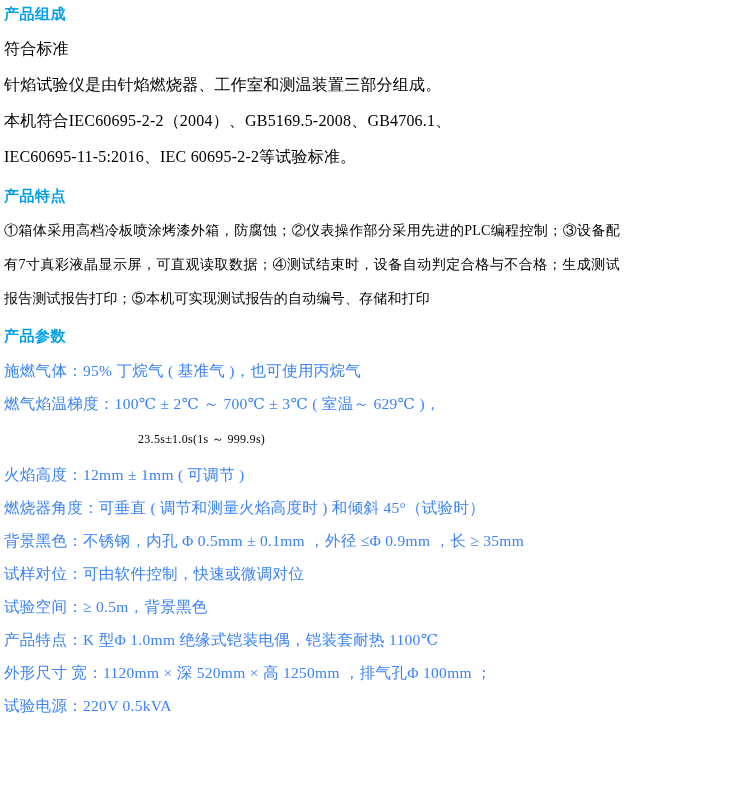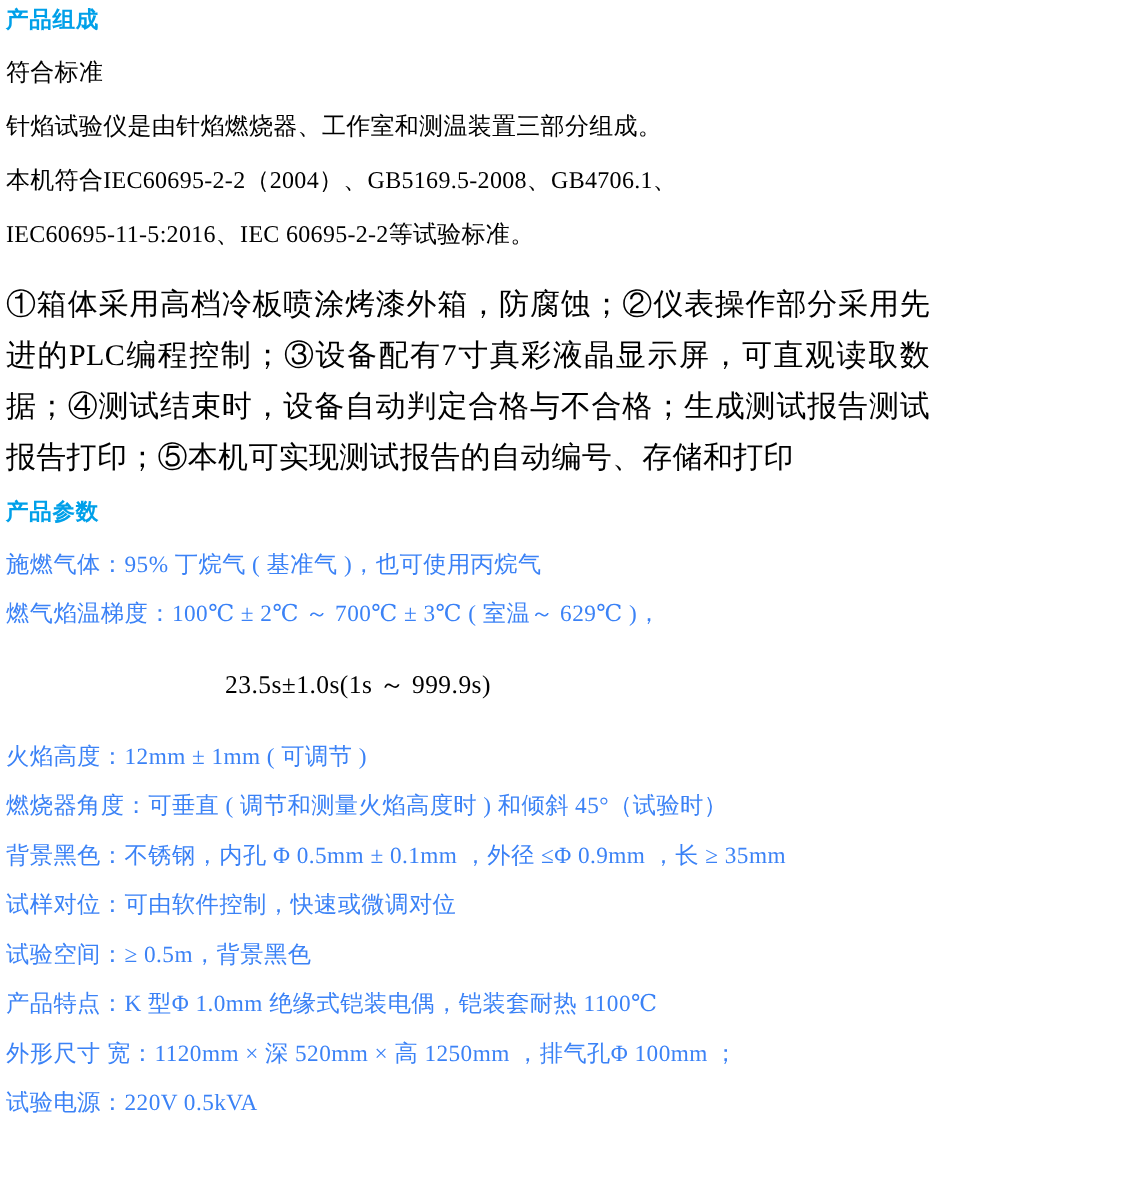--- a/index.html
+++ b/index.html
@@ -38,29 +38,29 @@
     height: 10px;
   }
   .spec-line {
     font-size: 15.5px;
     line-height: 33px;
     margin: 0;
     color: #3b82f6;
     letter-spacing: 0.3px;
   }
   .spec-cont {
-    font-size: 17px;
+    font-size: 12px;
     line-height: 30px;
-    margin: 16px;
+    margin: 4px;
     padding-left: 130px;
     color: #000;
     letter-spacing: 0.3px;
   }
   .features {
-    font-size: 20px;
+    font-size: 14px;
     line-height: 34px;
     margin: 0;
     color: #000;
     letter-spacing: 0.2px;
     text-align: justify;
   }
 </style>
 </head>
 <body>
 
@@ -71,20 +71,21 @@
   <p class="para">符合标准</p>
 
   <p class="para">针焰试验仪是由针焰燃烧器、工作室和测温装置三部分组成。</p>
 
   <p class="para">本机符合IEC60695-2-2（2004）、GB5169.5-2008、GB4706.1、</p>
 
   <p class="para">IEC60695-11-5:2016、IEC 60695-2-2等试验标准。</p>
 
   <div class="block-gap"></div>
 
+  <h2 class="section-heading">产品特点</h2>
 
   <p class="features">①箱体采用高档冷板喷涂烤漆外箱，防腐蚀；②仪表操作部分采用先进的PLC编程控制；③设备配有7寸真彩液晶显示屏，可直观读取数据；④测试结束时，设备自动判定合格与不合格；生成测试报告测试报告打印；⑤本机可实现测试报告的自动编号、存储和打印</p>
 
   <div class="block-gap"></div>
 
   <h2 class="section-heading">产品参数</h2>
 
   <p class="spec-line">
     <span>施燃气体：</span><span>95% 丁烷气 ( 基准气 )，也可使用丙烷气</span>
   </p>

